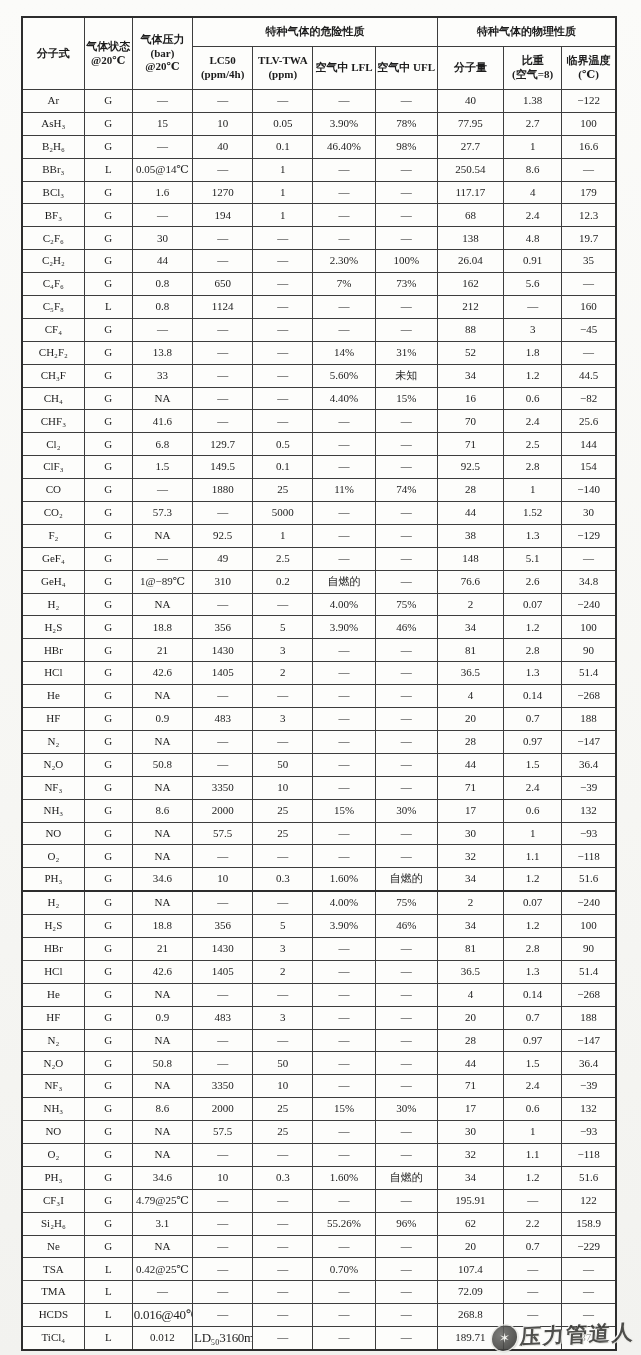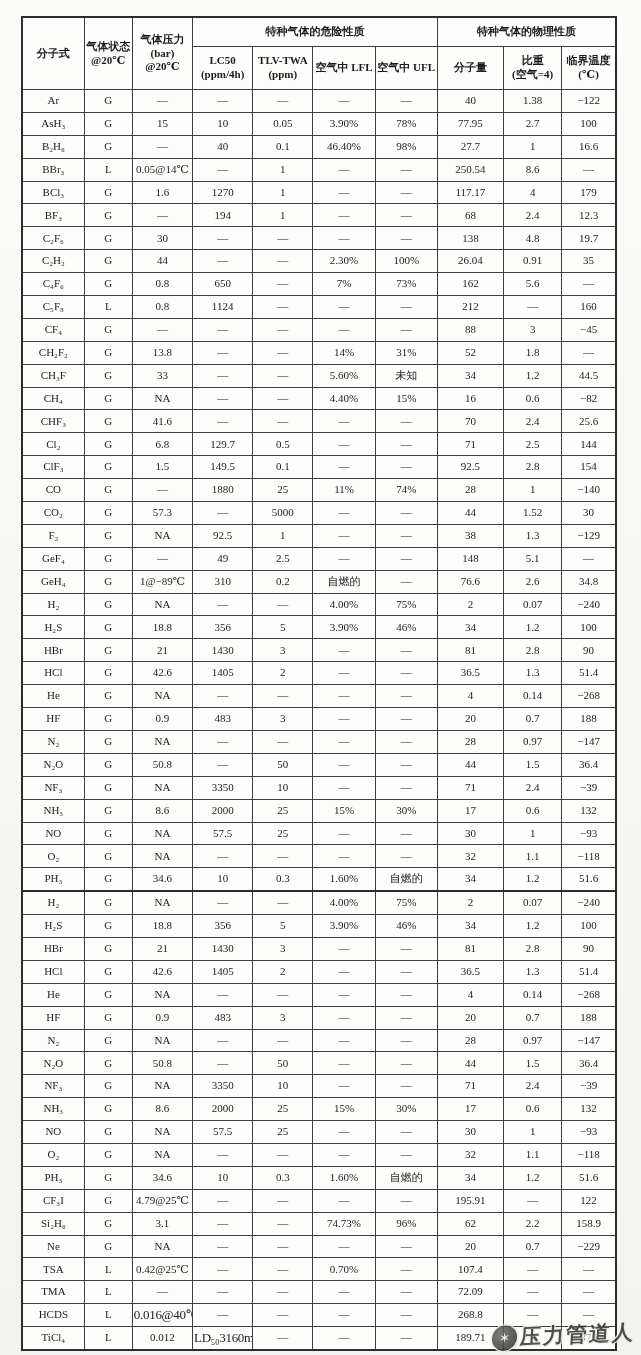--- a/index.html
+++ b/index.html
@@ -104,21 +104,21 @@
       </tr>
       <tr class="sub-row">
         <th>LC50
 (ppm/4h)</th>
         <th>TLV-TWA
 (ppm)</th>
         <th>空气中 LFL</th>
         <th>空气中 UFL</th>
         <th>分子量</th>
         <th>比重
-(空气=4)</th>
+(空气=8)</th>
         <th>临界温度
 (℃)</th>
       </tr>
     </thead>
     <tbody>
         <tr>
           <td>Ar</td>
           <td>G</td>
           <td>—</td>
           <td>—</td>
@@ -704,21 +704,21 @@
           <td>195.91</td>
           <td>—</td>
           <td>122</td>
         </tr>
         <tr>
           <td>Si₂H₆</td>
           <td>G</td>
           <td>3.1</td>
           <td>—</td>
           <td>—</td>
-          <td>74.73%</td>
+          <td>55.26%</td>
           <td>96%</td>
           <td>62</td>
           <td>2.2</td>
           <td>158.9</td>
         </tr>
         <tr>
           <td>Ne</td>
           <td>G</td>
           <td>NA</td>
           <td>—</td>

